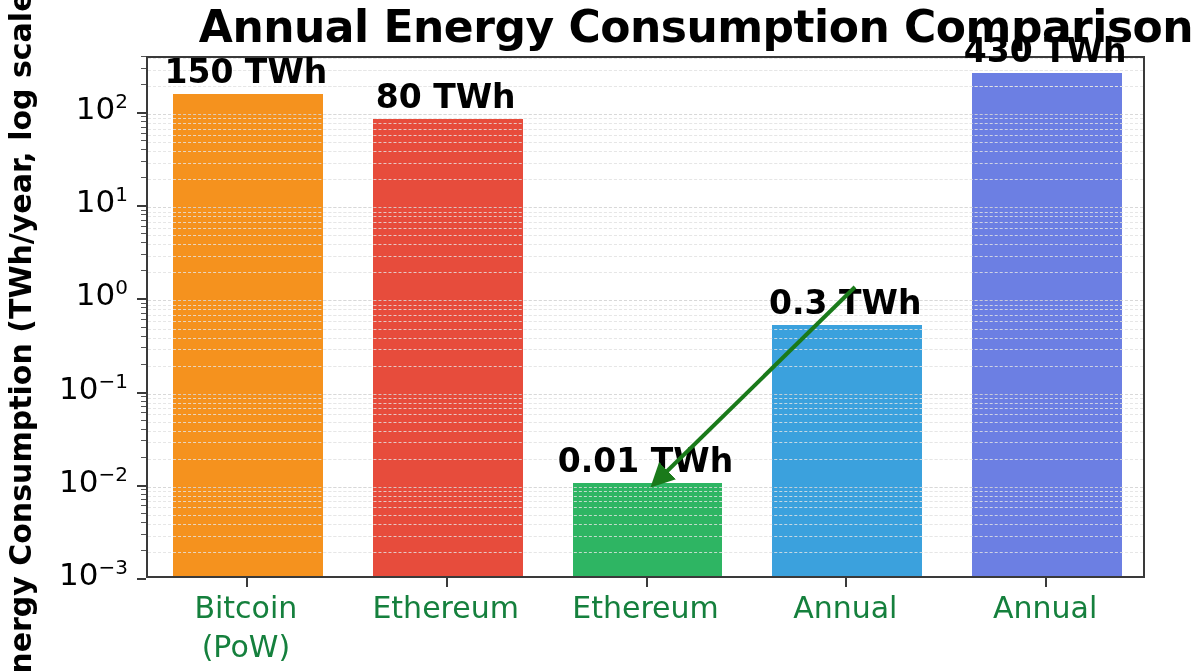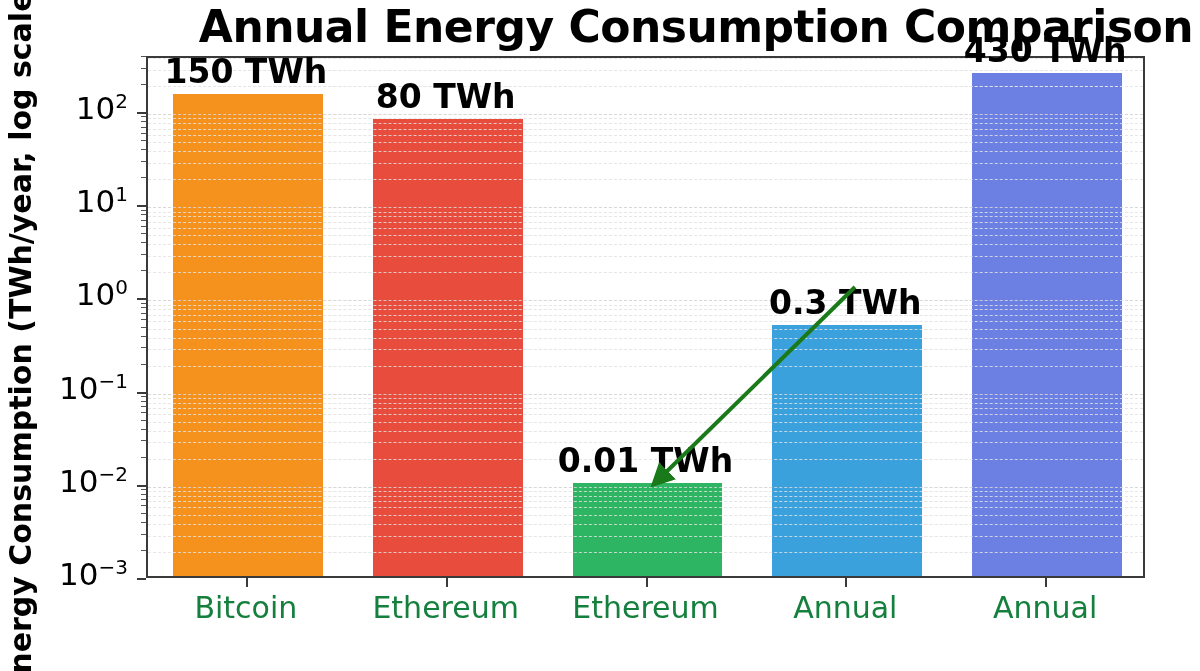--- a/index.html
+++ b/index.html
@@ -356,20 +356,21 @@
       <div class="value-label" style="left: 295.7px; width: 300px; top: 77.13px;">80 TWh</div>
       <div class="value-label" style="left: 495.5px; width: 300px; top: 440.82px;">0.01 TWh</div>
       <div class="value-label" style="left: 695.3px; width: 300px; top: 282.51px;">0.3 TWh</div>
       <div class="value-label" style="left: 895.1px; width: 300px; top: 31.0199px;">430 TWh</div>
     </div>
 
   <div id="xticks-layer">
       <div class="xtick" style="left: 245.9px;"></div>
       <div class="xtick-label" style="left: 95.9px; width: 300px;">
         <div>Bitcoin</div>
+        <div>(PoW)</div>
       </div>
       <div class="xtick" style="left: 445.7px;"></div>
       <div class="xtick-label" style="left: 295.7px; width: 300px;">
         <div>Ethereum</div>
       </div>
       <div class="xtick" style="left: 645.5px;"></div>
       <div class="xtick-label" style="left: 495.5px; width: 300px;">
         <div>Ethereum</div>
       </div>
       <div class="xtick" style="left: 845.3px;"></div>

